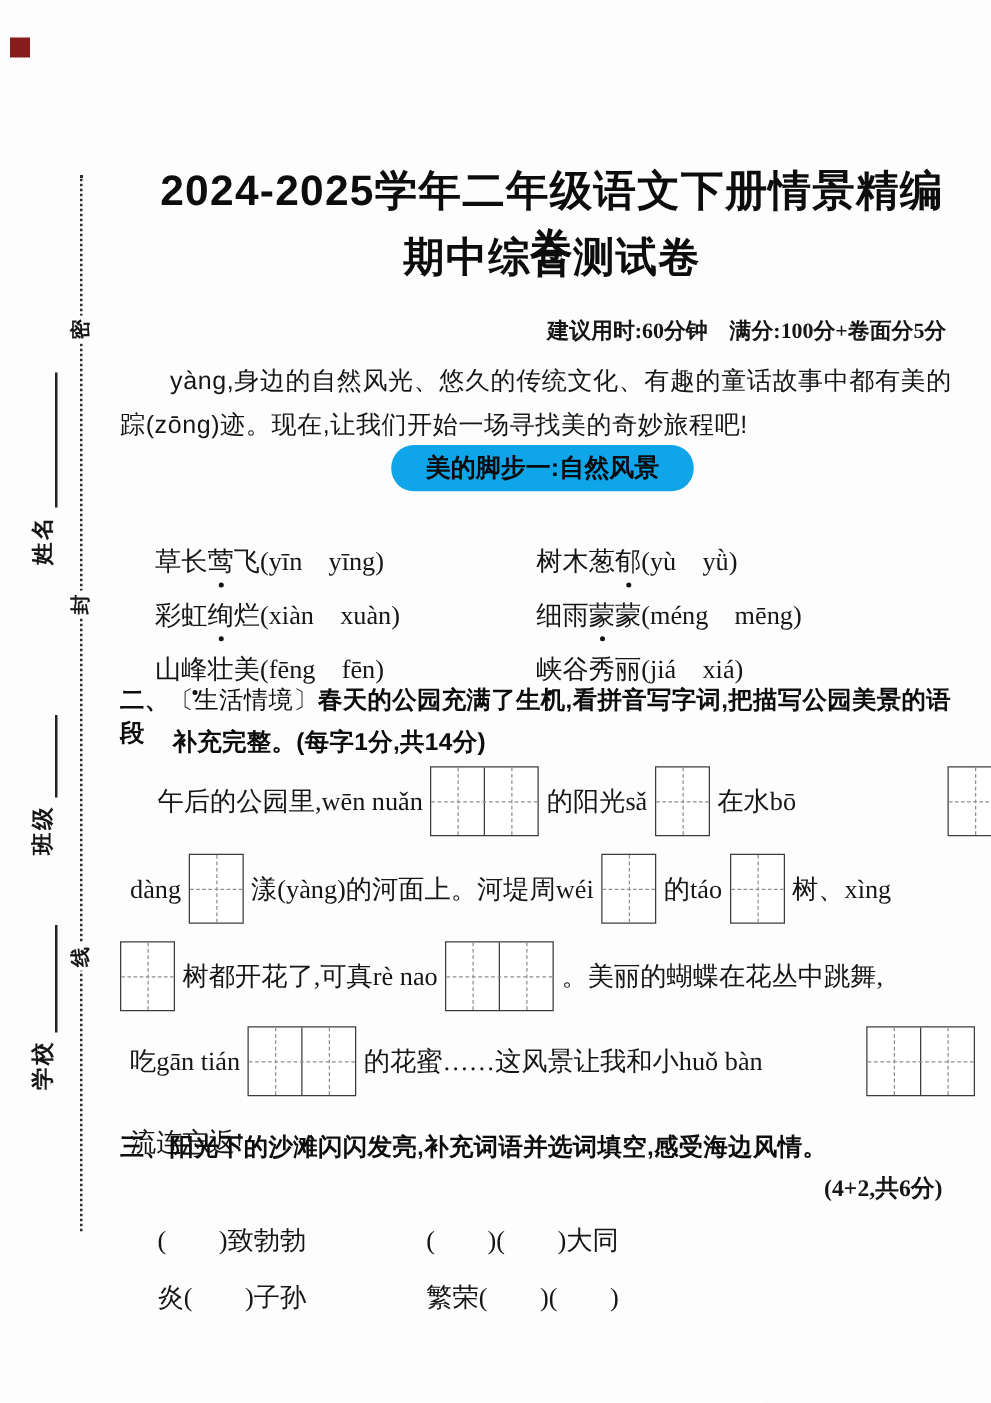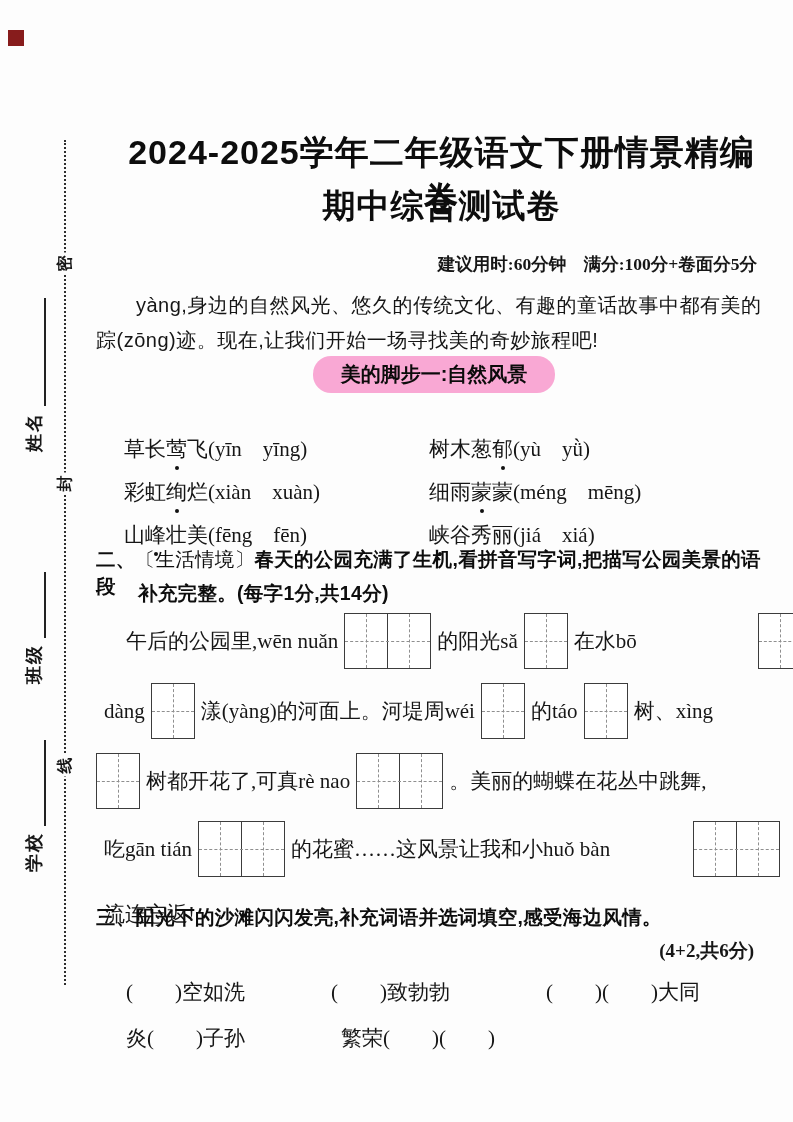--- a/index.html
+++ b/index.html
@@ -29,21 +29,21 @@
   .title { position:absolute; left:15px; right:0; text-align:center; font-weight:900;
     letter-spacing:1px; color:#0d0d0d; }
   .title1 { top:130px; font-size:34px; }
   .title2 { top:184px; font-size:33px; }
   .meta { position:absolute; top:252px; right:15px; font-size:17.5px; font-weight:bold;
     font-family:"Liberation Serif","DejaVu Serif",serif; }
   .intro { position:absolute; top:288px; left:0; width:676px; font-size:20px;
     line-height:35px; text-indent:2em; letter-spacing:0.5px;
     font-family:"Liberation Sans","DejaVu Sans",sans-serif; }
   .badge-wrap { position:absolute; top:356px; left:0; right:0; text-align:center; }
-  .badge { display:inline-block; background:#f9a8d4; border-radius:18px;
+  .badge { display:inline-block; background:#0ea5e9; border-radius:18px;
     padding:5px 28px; font-size:20px; font-weight:bold; color:#0b0b0b; }
 
   .q-head { position:absolute; left:0; width:676px; font-size:19.5px; font-weight:bold;
     letter-spacing:0.3px; color:#0d0d0d; }
   .q-head .tag { font-weight:normal; }
 
   .kai { font-family:"Liberation Serif","DejaVu Serif",serif; }
 
   
   .q1-grid { position:absolute; top:435px; left:28px; width:648px;
@@ -157,21 +157,20 @@
     </div>
 
     <div class="prow kai" style="top:885px; padding-left:8px;">
       <span>流连忘返!</span>
     </div>
 
     <div class="q-head" style="top:904px;">三、阳光下的沙滩闪闪发亮,补充词语并选词填空,感受海边风情。</div>
     <div class="q3-score">(4+2,共6分)</div>
 
     <div class="q3-row kai" style="top:978px;">
-      <span class="c1">(　　)空如洗</span>
       <span class="c2">(　　)致勃勃</span>
       <span class="c3">(　　)(　　)大同</span>
     </div>
     <div class="q3-row kai" style="top:1024px;">
       <span class="c2">炎(　　)子孙</span>
       <span class="c3">繁荣(　　)(　　)</span>
     </div>
 
   </div>
 </div>

